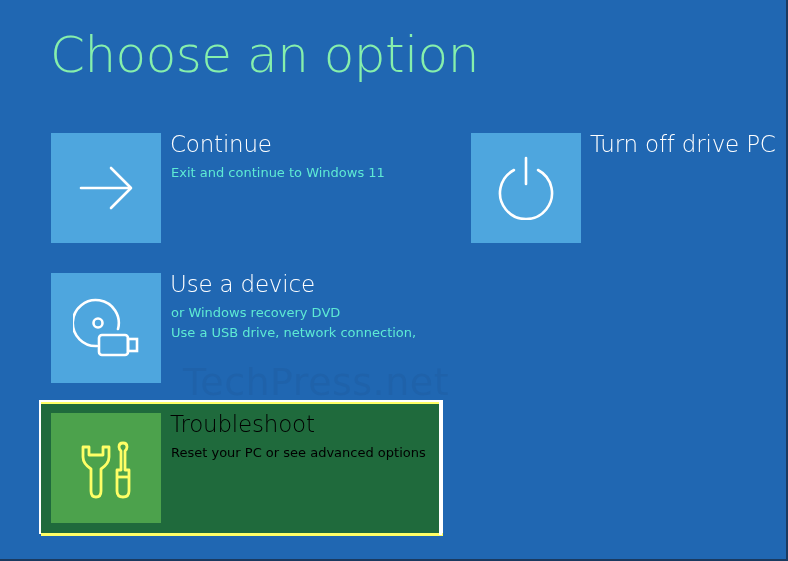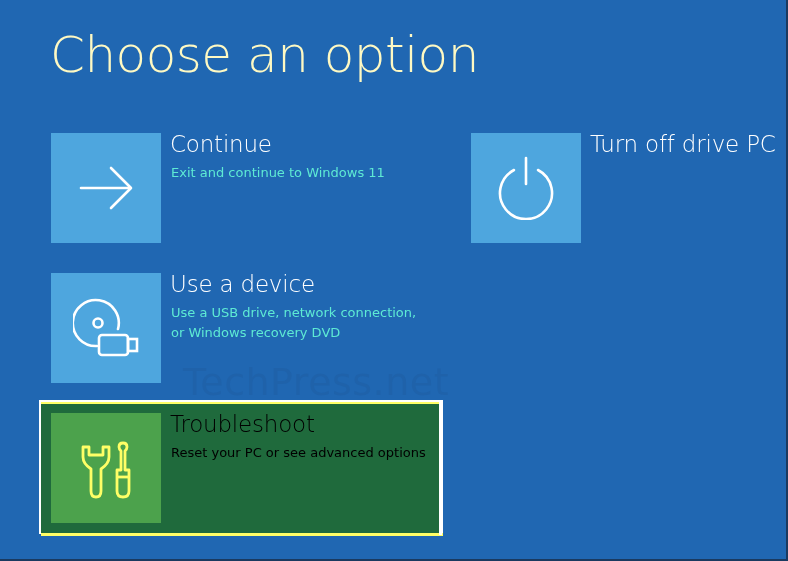--- a/index.html
+++ b/index.html
@@ -21,21 +21,21 @@
     .frame-edge-b {
       position: absolute; left: 0; bottom: 0; width: 788px; height: 2px; background: #1a3a60;
     }
     .page-title {
       position: absolute;
       left: 50px;
       top: 22px;
       font-size: 50px;
       font-weight: 200;
       letter-spacing: -0.5px;
-      color: #fef9c3;
+      color: #86efac;
       line-height: 66px;
       white-space: nowrap;
     }
     .option {
       position: absolute;
       cursor: pointer;
     }
     .tile {
       position: absolute;
       left: 0;
@@ -152,22 +152,22 @@
 
       <path d="M 24 51 A 23 23 0 1 1 45 34" fill="none" stroke="#fff" stroke-width="2.6" stroke-linecap="round"></path>
       <circle cx="25" cy="28" r="4.5" fill="none" stroke="#fff" stroke-width="2.6"></circle>
 
       <rect x="26" y="40" width="29" height="20" rx="3" ry="3" fill="#4ea6de" stroke="#fff" stroke-width="2.6"></rect>
       <rect x="55" y="44" width="9" height="12" fill="none" stroke="#fff" stroke-width="2.6"></rect>
     </svg>
   </div>
   <div class="opt-title">Use a device</div>
   <div class="opt-desc">
+    <div>or Windows recovery DVD</div>
     <div>Use a USB drive, network connection,</div>
-    <div>or Windows recovery DVD</div>
   </div>
 </div>
 
 <div class="watermark">TechPress.net</div>
 
 <div class="sel-outer"></div>
 <div class="sel-right-white"></div>
 <div class="option" id="opt-troubleshoot">
   <div class="tile">
     <svg width="70" height="70" viewBox="0 0 70 70">

